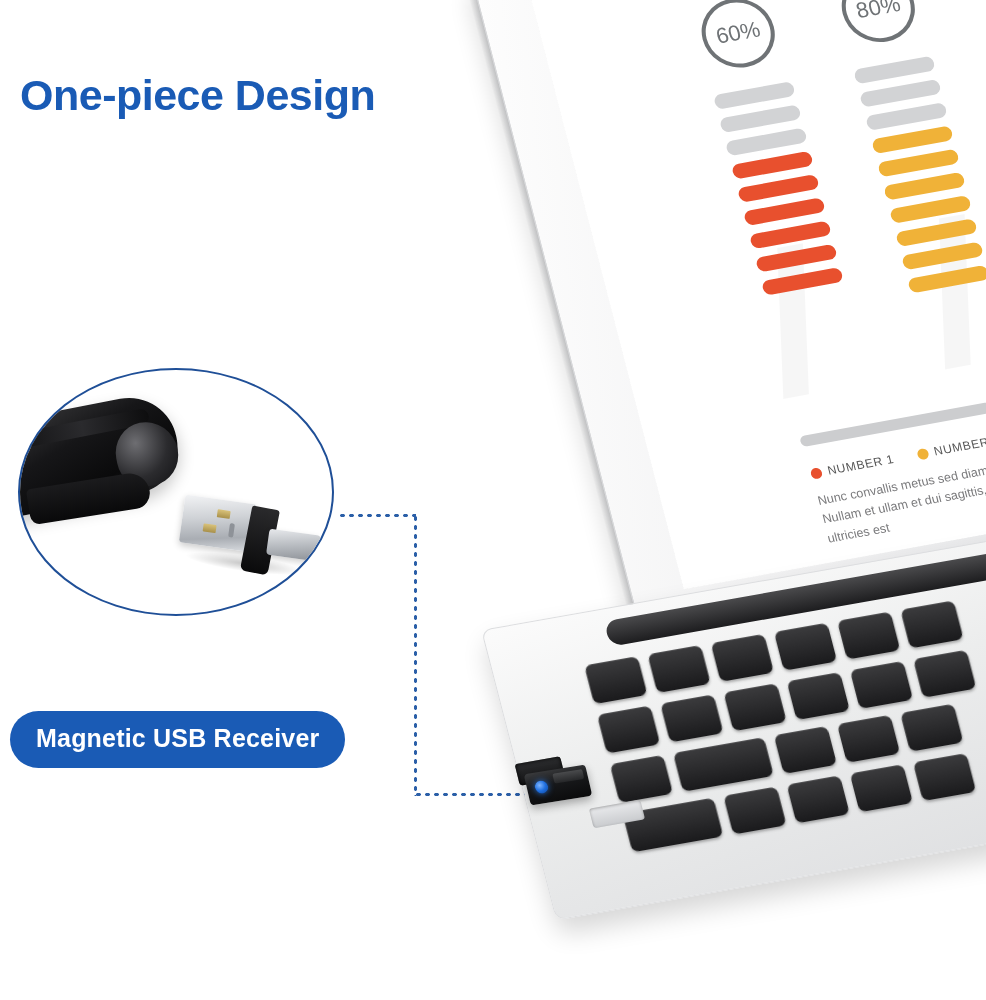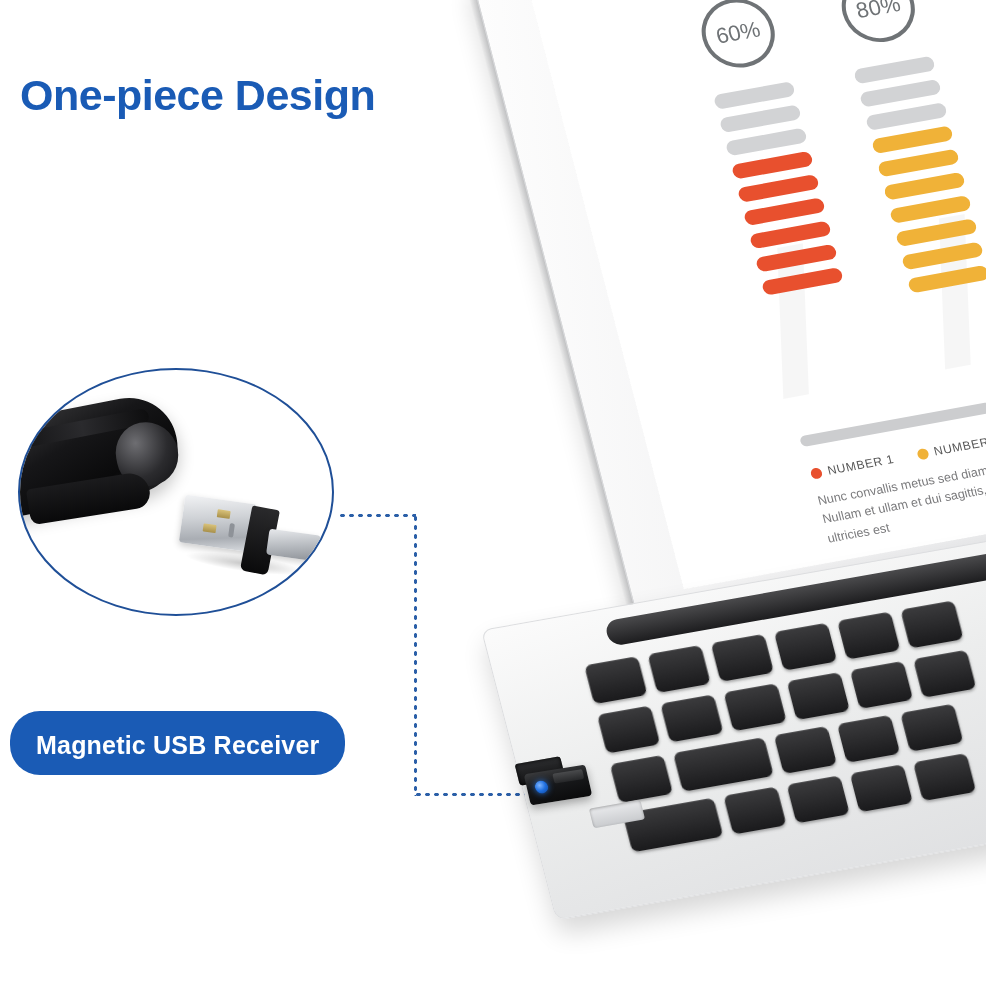--- a/index.html
+++ b/index.html
@@ -98,21 +98,21 @@
     position:absolute; left:8px; top:58px; width:120px; height:16px;
     background:radial-gradient(ellipse at center, rgba(0,0,0,.22), rgba(0,0,0,0) 70%);
     border-radius:50%;
   }
 
   
   .badge {
     position:absolute; left:10px; top:711px;
     background:#1a5bb5; color:#fff;
     font-size:25px; font-weight:bold;
-    padding:20px 26px 15px 26px;
+    padding:13px 26px 15px 26px;
     border-radius:30px;
     white-space:nowrap;
     letter-spacing:0.2px;
   }
 
   
   .connector { position:absolute; left:330px; top:500px; width:250px; height:320px; }
   .dot-h-top {
     position:absolute; left:8px; top:14px; width:78px; height:3px;
     background-image:radial-gradient(circle, #2b5fa8 46%, transparent 48%);

